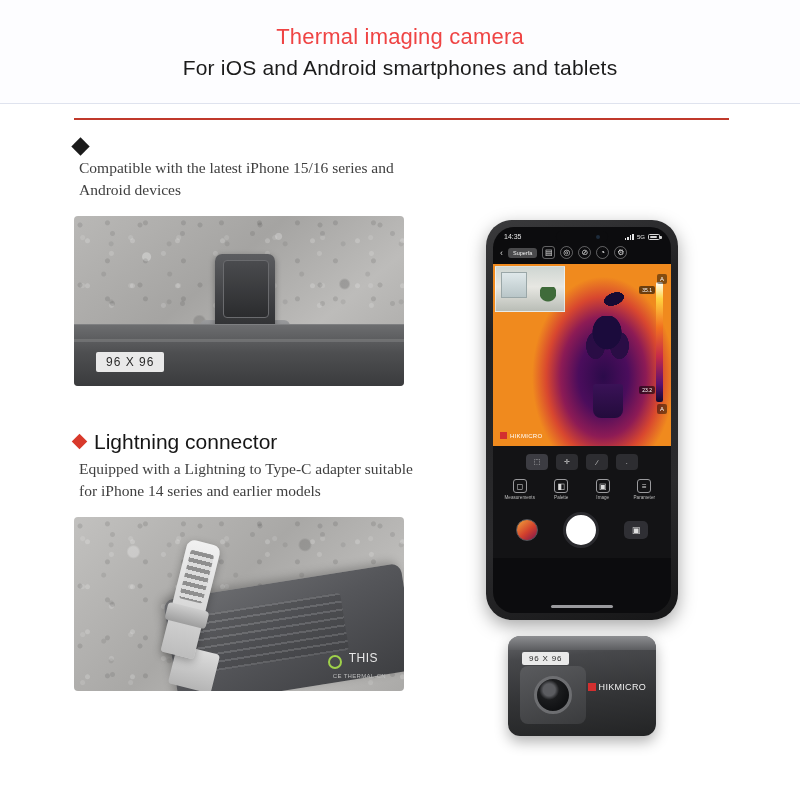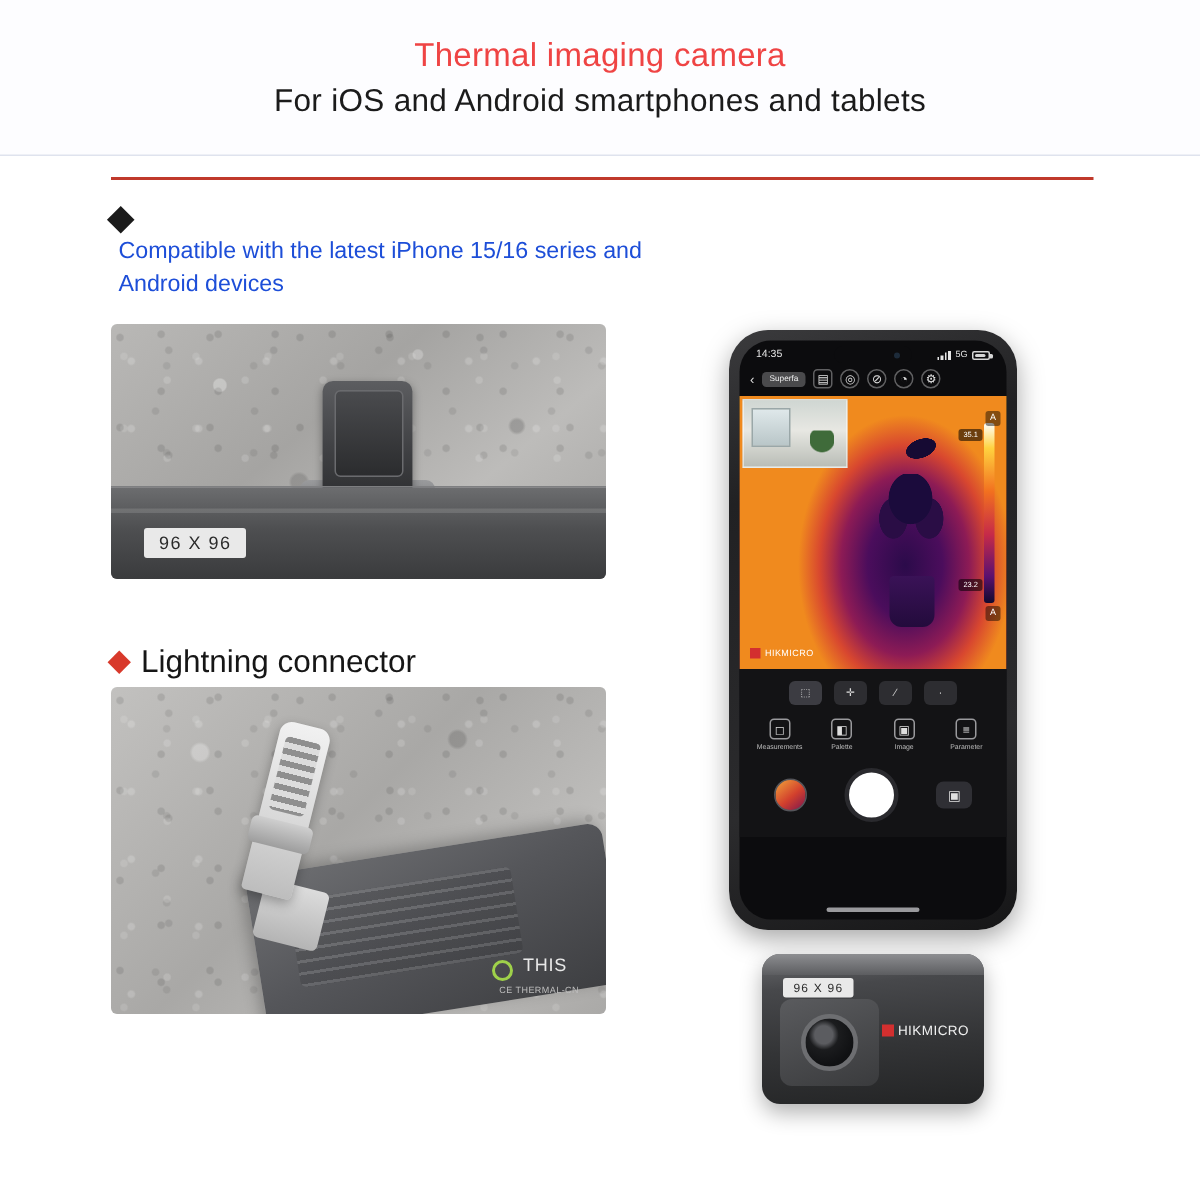--- a/index.html
+++ b/index.html
@@ -71,23 +71,24 @@
     flex: 0 0 auto;
   }
   .diamond.red { background: #d8392b; width: 11px; height: 11px; }
   .feature-title .txt {
     font-size: 21px;
     color: #161616;
   }
   .feature-desc {
     font-size: 15.5px;
     line-height: 1.45;
-    color: #1d4ed8;
+    color: #404040;
     margin: 3px 0 0 5px;
     max-width: 350px;
+    font-family: Liberation Serif, serif;
   }
 
   
   .photo {
     position: relative;
     border-radius: 4px;
     overflow: hidden;
     background: #8e8e8e;
   }
   .photo1 {
@@ -164,21 +165,22 @@
   .usbc-base {
     position: absolute;
     left: 126px; top: 104px;
     width: 90px; height: 24px;
     background: linear-gradient(180deg, #9a9b9d 0%, #6e6f71 100%);
     border-radius: 6px 6px 2px 2px;
   }
 
   
   .photo2 {
-    width: 330px; height: 218px;
+    margin-top: 14px;
+    width: 330px; height: 174px;
     background:
       radial-gradient(circle at 18% 20%, rgba(255,255,255,0.28) 0 5px, rgba(0,0,0,0) 7px),
       radial-gradient(circle at 70% 16%, rgba(0,0,0,0.14) 0 5px, rgba(0,0,0,0) 7px),
       radial-gradient(circle at 86% 62%, rgba(255,255,255,0.20) 0 4px, rgba(0,0,0,0) 6px),
       linear-gradient(135deg, #c2c1bf 0%, #a9a8a6 45%, #bebdbb 75%, #aaa9a7 100%);
   }
   .ltg-adapter {
     position: absolute;
     right: -6px; bottom: 2px;
     width: 240px; height: 108px;
@@ -589,20 +591,21 @@
       <div class="usbc-base"></div>
       <div class="usbc-plug"></div>
       <div class="dev-body"></div>
       <div class="dev-label">96 X 96</div>
     </div>
 
     <div class="feature-title" style="margin-top:44px">
       <span class="diamond red"></span>
       <span class="txt">Lightning connector</span>
     </div>
+    <div class="feature-desc">Equipped with a Lightning to Type-C adapter suitable for iPhone 14 series and earlier models</div>
 
     <div class="photo photo2">
       <div class="grain"></div>
       <div class="ltg-adapter">
         <div class="ribs"></div>
       </div>
       <div class="ltg-kc"></div>
       <div class="ltg-this">THIS</div>
       <div class="ltg-fine">CE THERMAL-CN</div>
       <div class="ltg-cable"></div>

